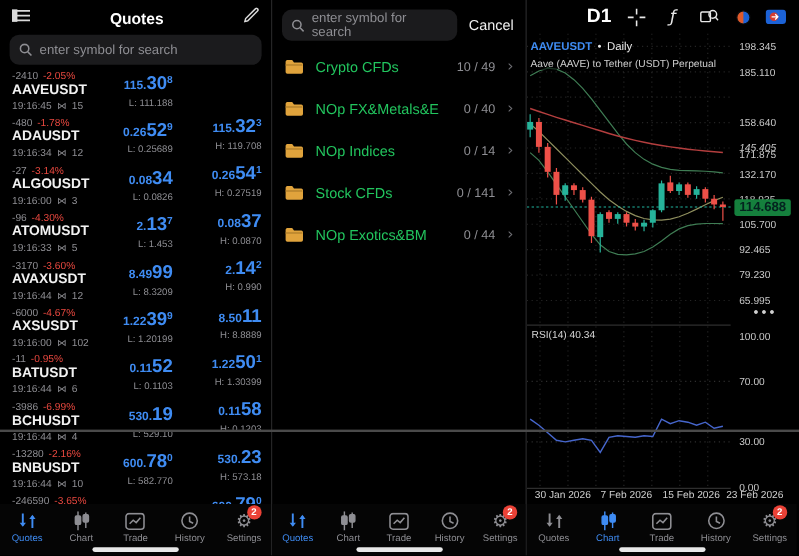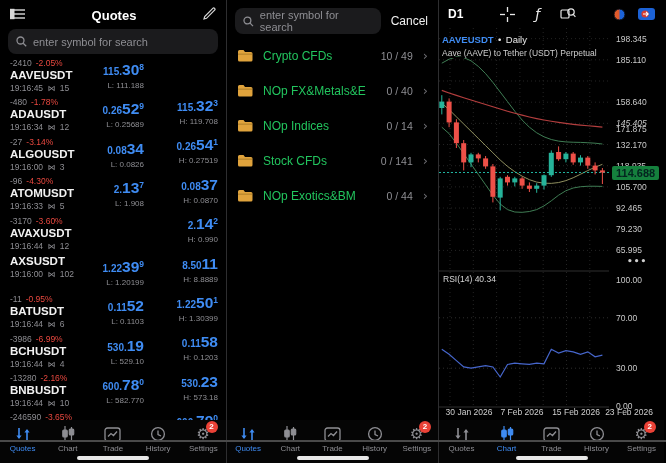--- a/index.html
+++ b/index.html
@@ -1,19 +1,19 @@
 <!DOCTYPE html>
 <html><head>
 <meta charset="utf-8">
 <style>
   * { margin:0; padding:0; box-sizing:border-box; }
   html,body { width:666px; height:463px; background:#000; overflow:hidden;
     font-family:"Liberation Sans", sans-serif; -webkit-font-smoothing:antialiased; }
   .uicon { font-family:"DejaVu Sans", sans-serif; }
-  .app { position:relative; display:flex; width:666px; height:442px; background:#000; }
+  .app { position:relative; display:flex; width:666px; height:360px; background:#000; }
   .app::after { content:""; position:absolute; left:0; right:0; bottom:0; height:2px; background:#4a4a4a; }
   .panel { position:relative; height:463px; background:#000; overflow:hidden; }
   .panel-left  { width:227px; border-right:1px solid #2e2e30; }
   .panel-mid   { width:212px; border-right:1px solid #2e2e30; }
   .panel-right { width:225px; }
 
   
   .lp-header { display:flex; align-items:center; height:26px; padding:4px 10px 0 10px; }
   .lp-title { flex:1; text-align:center; color:#fff; font-size:13px; font-weight:bold; }
   .searchbar { display:flex; align-items:center; gap:6px; height:25px; margin:3px 8px 0 8px;
@@ -56,21 +56,21 @@
   .mp-search-row { display:flex; align-items:center; gap:10px; padding:8px 10px 4px 8px; }
   .mp-search-row .searchbar { flex:1; margin:0; height:26px; }
   .cancel { color:#f0f0f0; font-size:12px; }
   .folder-row { display:flex; align-items:center; gap:10px; height:35px; padding:0 10px; }
   .folder-name { color:#22c55e; font-size:12px; }
   .folder-count { margin-left:auto; color:#8e8e93; font-size:10.5px; }
   .chev { color:#6d6d72; font-size:13px; }
 
   
   .toolbar { display:flex; align-items:center; height:28px; padding:0 9px; }
-  .tf-label { color:#fff; font-size:12px; font-weight:bold; }
+  .tf-label { color:#fff; font-size:16px; font-weight:bold;margin-left:41px; }
   .tb-ic { display:flex; align-items:center; justify-content:center; }
   .fn-glyph { color:#e8e8e8; font-size:14px; font-style:italic; }
   .chart-region { position:absolute; top:28px; left:0; width:225px; height:392px; }
   .chart-head { position:absolute; top:1px; left:3px; z-index:3;text-decoration:underline; }
   .chart-head .sym { color:#3f8cf3; font-size:9.5px; font-weight:bold; }
   .chart-head .sep { color:#e8e8e8; font-size:9.5px; }
   .chart-head .tf  { color:#e8e8e8; font-size:9.5px; }
   .chart-desc { color:#cfcfcf; font-size:8.5px; margin-top:1px; }
   .axis-col { position:absolute; top:0; left:170px; width:55px; height:392px; }
   .ax-lbl { position:absolute; left:7px; color:#c9c9c9; font-size:8.5px; }
@@ -151,37 +151,42 @@
             <div class="price"><span class="sm">0.08</span><span class="bg">37</span><span class="sp"></span></div>
             <div class="lh">H: 0.0870</div>
           </div>
         </div>
         <div class="qrow">
           <div class="q-chg"><span class="pts">-96</span><span class="pct">-4.30%</span></div>
           <div class="q-sym">ATOMUSDT</div>
           <div class="q-time">19:16:33 <span class="sprd uicon">⋈</span> 5</div>
           <div class="q-bid">
             <div class="price"><span class="sm">2.</span><span class="bg">13</span><span class="sp">7</span></div>
-            <div class="lh">L: 1.908</div>
+            <div class="lh">L: 1.453</div>
           </div>
           <div class="q-ask">
             <div class="price"><span class="sm">2.</span><span class="bg">14</span><span class="sp">2</span></div>
             <div class="lh">H: 0.990</div>
           </div>
         </div>
         <div class="qrow">
           <div class="q-chg"><span class="pts">-3170</span><span class="pct">-3.60%</span></div>
           <div class="q-sym">AVAXUSDT</div>
           <div class="q-time">19:16:44 <span class="sprd uicon">⋈</span> 12</div>
+          <div class="q-bid">
+            <div class="price"><span class="sm">8.49</span><span class="bg">99</span><span class="sp"></span></div>
+            <div class="lh">L: 8.3209</div>
+          </div>
           <div class="q-ask">
             <div class="price"><span class="sm">8.50</span><span class="bg">11</span><span class="sp"></span></div>
             <div class="lh">H: 8.8889</div>
           </div>
         </div>
         <div class="qrow">
+          <div class="q-chg"><span class="pts">-6000</span><span class="pct">-4.67%</span></div>
           <div class="q-sym">AXSUSDT</div>
           <div class="q-time">19:16:00 <span class="sprd uicon">⋈</span> 102</div>
           <div class="q-bid">
             <div class="price"><span class="sm">1.22</span><span class="bg">39</span><span class="sp">9</span></div>
             <div class="lh">L: 1.20199</div>
           </div>
           <div class="q-ask">
             <div class="price"><span class="sm">1.22</span><span class="bg">50</span><span class="sp">1</span></div>
             <div class="lh">H: 1.30399</div>
           </div>

